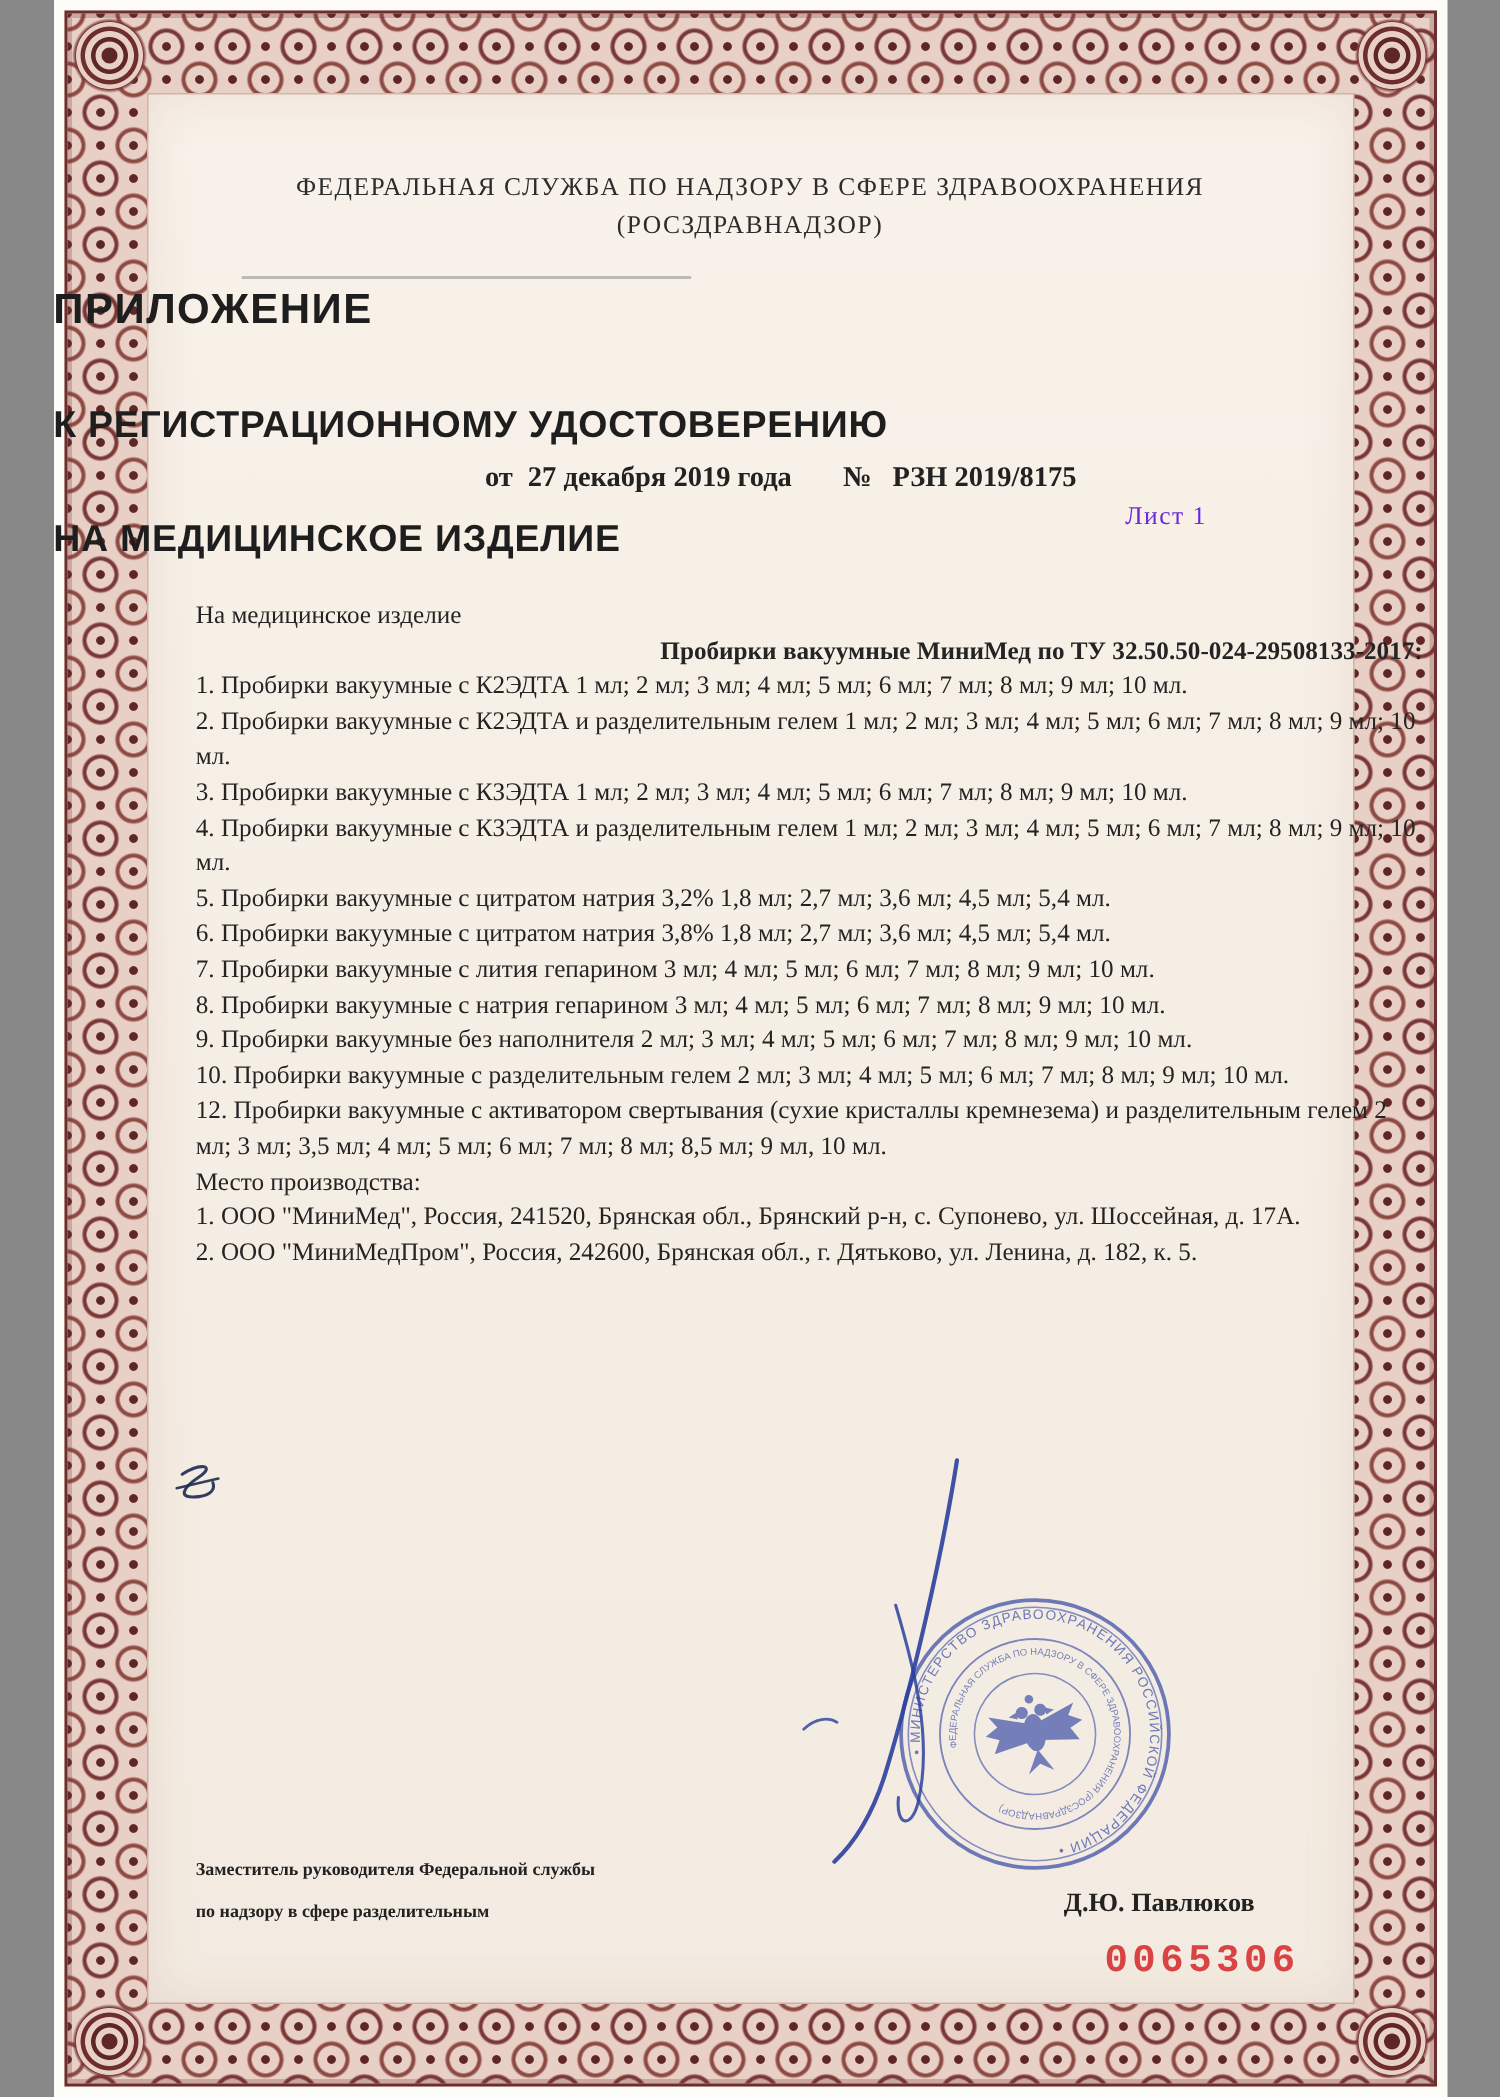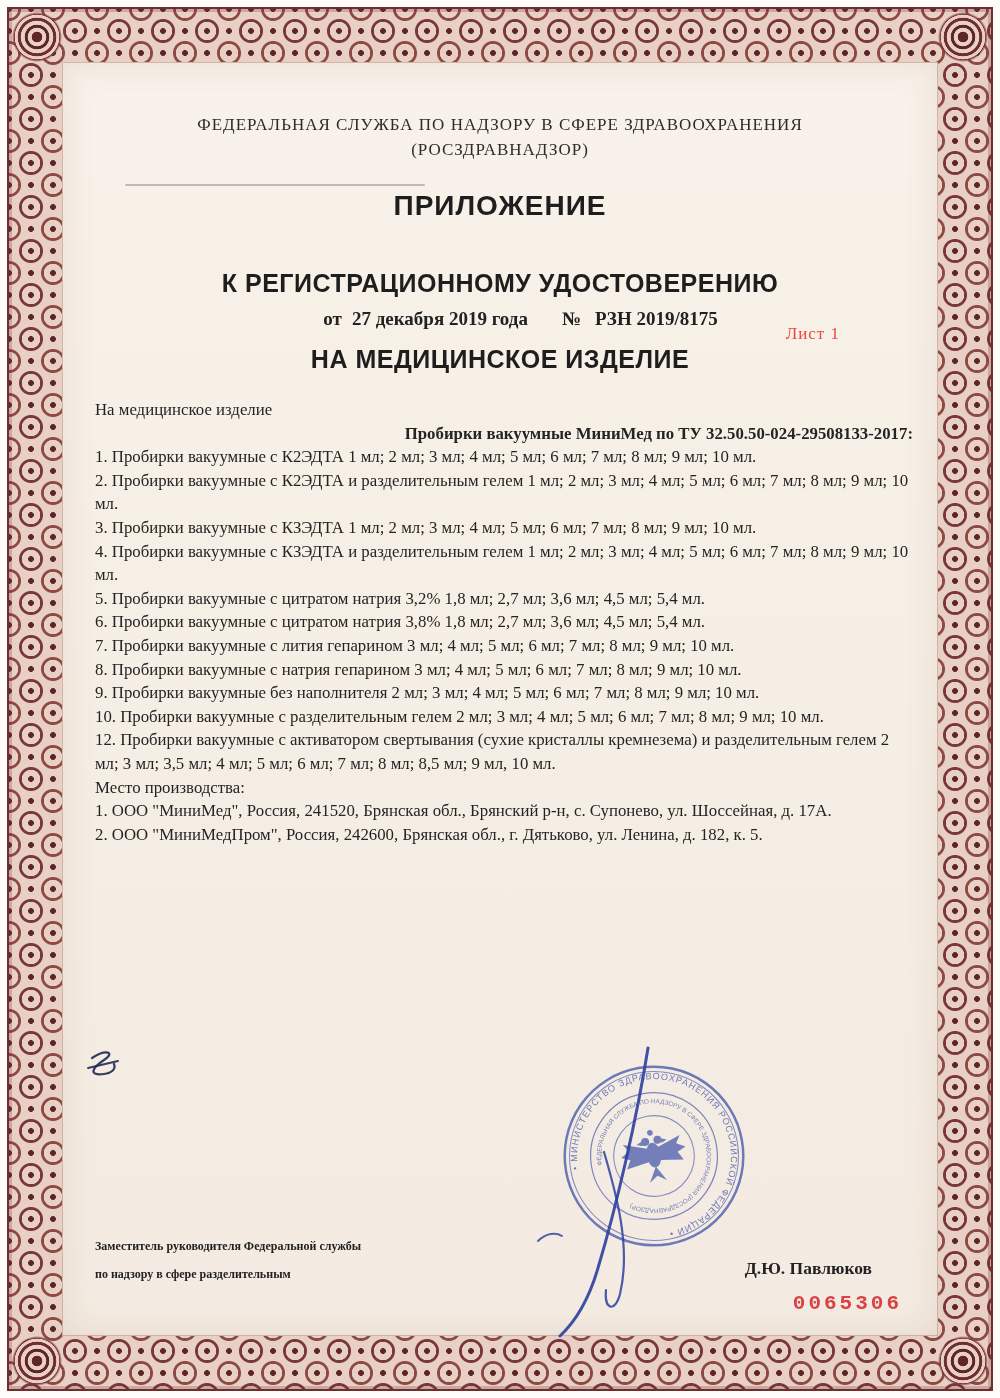--- a/index.html
+++ b/index.html
@@ -1,17 +1,17 @@
 <!DOCTYPE html>
 <html><head>
 <meta charset="utf-8">
 <style>
   html,body { margin:0; padding:0; background:#888; }
   .page {
-    position:relative; width:1000px; height:1398px; margin:0 auto;
+    position:relative; width:929px; height:1398px; margin:0 auto;
     background:#fdfcf9; overflow:hidden;
     font-family:"Liberation Serif", serif; color:#232323;
   }
   
   .doc-border {
     position:absolute; inset:7px;
     background-color:#e9d0c7;
     background-image:
       radial-gradient(circle, rgba(0,0,0,0) 9px, #793737 9.5px, #793737 11.5px, rgba(0,0,0,0) 12.5px),
       radial-gradient(circle, rgba(0,0,0,0) 9px, #8d4a42 9.5px, #8d4a42 11.5px, rgba(0,0,0,0) 12.5px),
@@ -38,55 +38,55 @@
     background:linear-gradient(180deg,#f8f2ea 0%, #f5eee4 55%, #f3ebe1 100%);
     box-shadow: inset 0 0 0 1px rgba(150,85,75,.35), inset 0 0 34px rgba(170,110,100,.16);
   }
   .layer { position:absolute; inset:0; z-index:4; }
   
   .agency {
     position:absolute; top:112px; left:0; right:0; text-align:center;
     font-size:17px; letter-spacing:1px; color:#2c2c2c; line-height:25px;
   }
   .titles {
-    position:absolute; top:186px; left:0; right:0; text-align:center;
+    position:absolute; top:186px; left:0; right:0; text-align:left;
     font-family:"Liberation Sans", sans-serif; font-weight:bold; color:#1e1e1e;
   }
   .titles .t1 { font-size:28px; line-height:40px; letter-spacing:1px; }
   .titles .t2, .titles .t3 { font-size:25px; line-height:37px; letter-spacing:.5px;margin-top:39px; }
   .regline {
     position:absolute; top:308px; left:0; right:0; text-align:center;
     font-weight:bold; font-size:19px; color:#222;padding-left:41px;
   }
   .regline .lbl { margin-right:10px; }
   .regline .num-lbl { margin-left:34px; margin-right:14px; }
   .sheet {
-    position:absolute; top:324px; right:160px;
-    font-size:17px; color:#ef4444; letter-spacing:1px;
+    position:absolute; top:334px; right:160px;
+    font-size:17px; color:#6d28d9; letter-spacing:1px;
   }
   
   .body-text {
     position:absolute; top:398px; left:95px; width:818px;
     font-size:16.8px; line-height:23.6px; color:#242424;
   }
   .body-text p { margin:0; }
   .bold { font-weight:bold;text-align:right; }
   
   .signer-title {
     position:absolute; left:95px; top:1232px; width:520px;
     font-weight:bold; font-size:12px; line-height:28px; color:#222;
   }
   .signer-name {
     position:absolute; right:128px; top:1258px;
     font-weight:bold; font-size:17.5px; color:#222;text-align:right;
   }
   .serial {
     position:absolute; right:98px; top:1292px;
     font-family:"Liberation Mono", monospace;
-    font-size:21px; letter-spacing:3px; color:#d94343; font-weight:bold;margin-left:32px;
+    font-size:26px; letter-spacing:3px; color:#d94343; font-weight:bold;margin-left:32px;
   }
   
   .stamp {
     position:absolute; left:558px; top:1060px; width:192px; height:192px;
     transform:rotate(-10deg); opacity:.88;
   }
   .ink-overlay { position:absolute; inset:0; z-index:6; pointer-events:none; }
   .scan-line {
     position:absolute; left:125px; top:184px; width:300px; height:2px;
     background:rgba(120,120,120,.45); border-radius:2px;

